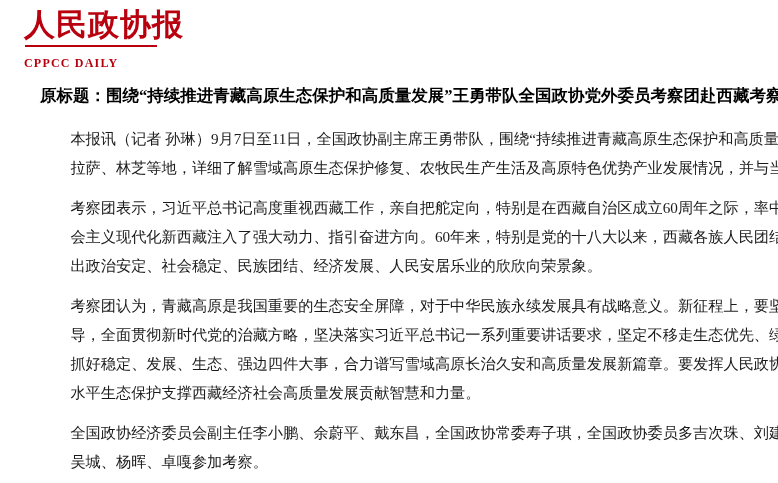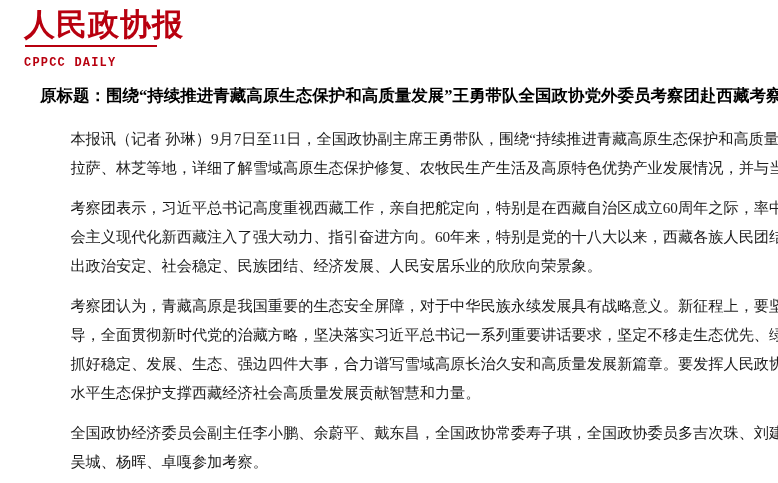--- a/index.html
+++ b/index.html
@@ -37,21 +37,21 @@
     letter-spacing: 1px;
     white-space: nowrap;
   }
   .masthead-rule {
     width: 132px;
     height: 2px;
     background: #b8000f;
     margin: 3px 0 3px 1px;
   }
   .masthead-sub {
-    font-family: Liberation Mono, monospace;
+    font-family: Liberation Serif, serif;
     font-size: 12px;
     letter-spacing: 1.2px;
     color: #b8000f;
     font-weight: bold;
     margin-top: 9px;
   }
 
   
   .article {
     position: absolute;

